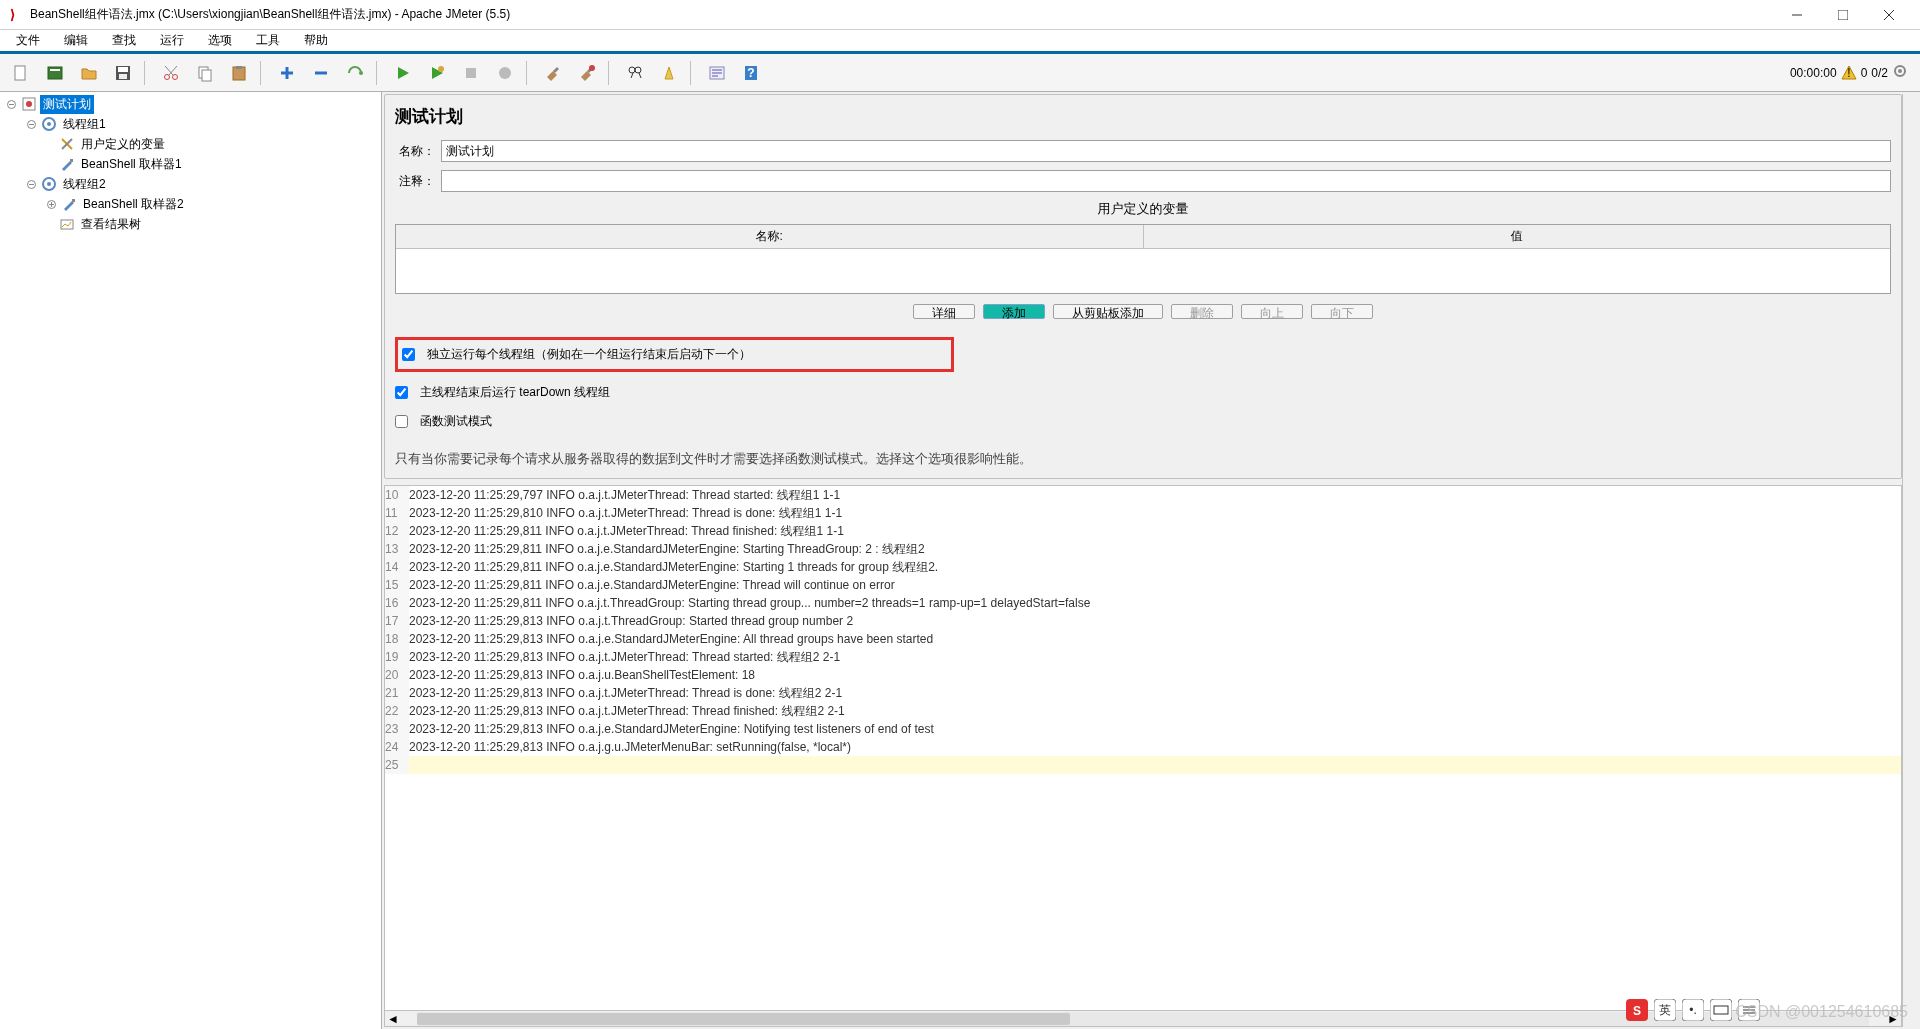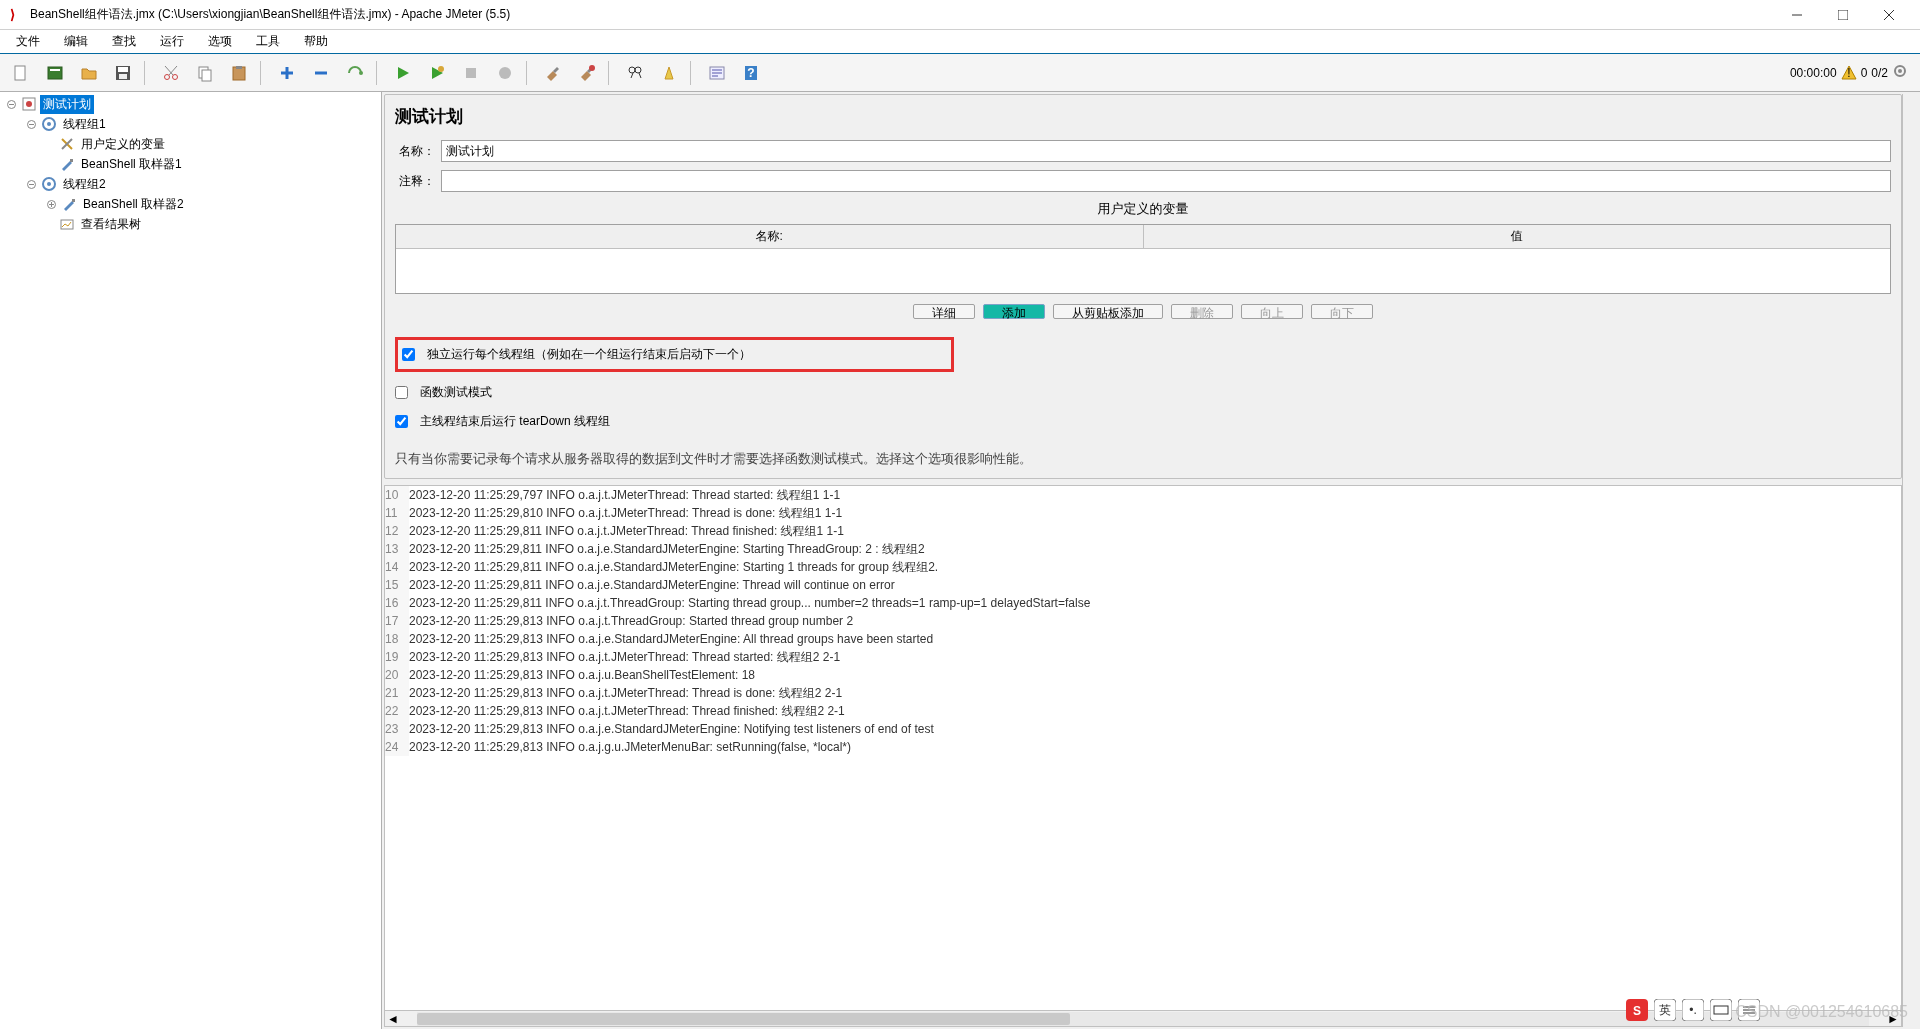--- a/index.html
+++ b/index.html
@@ -3,21 +3,21 @@
 <meta charset="utf-8">
 <style>
 * { box-sizing: border-box; margin: 0; padding: 0; font-family: "Microsoft YaHei", Arial, sans-serif; font-size: 12px; }
 body { background: #f0f0f0; width: 1920px; height: 1029px; overflow: hidden; display: flex; flex-direction: column; }
 .titlebar { background: #fff; height: 30px; display: flex; align-items: center; padding: 0 8px; border-bottom: 1px solid #d0d0d0; }
 .titlebar-icon { width: 16px; height: 16px; margin-right: 6px; display: inline-flex; align-items: center; justify-content: center; }
 .titlebar-icon svg { width: 14px; height: 14px; }
 .titlebar-title { flex: 1; }
 .win-btn { width: 46px; height: 28px; display: flex; align-items: center; justify-content: center; }
 .win-btn svg { width: 10px; height: 10px; }
-.menubar { background: #fff; height: 24px; display: flex; align-items: center; gap: 4px; padding: 0 6px; border-bottom: 1px solid #0369a1; }
+.menubar { background: #fff; height: 24px; display: flex; align-items: center; gap: 4px; padding: 0 6px; border-bottom: 3px solid #0369a1; }
 .menubar span { padding: 2px 10px; }
 .toolbar { background: #f5f5f5; height: 38px; display: flex; align-items: center; padding: 0 4px; border-bottom: 1px solid #b0b0b0; gap: 0; }
 .tb-btn { width: 34px; height: 32px; display: flex; align-items: center; justify-content: center; border: 1px solid transparent; border-radius: 3px; }
 .tb-btn svg { width: 18px; height: 18px; }
 .tb-sep { width: 6px; height: 24px; border-left: 1px solid #c0c0c0; margin: 0 4px; }
 .toolbar-right { margin-left: auto; display: flex; align-items: center; gap: 4px; padding-right: 8px; }
 .warn-icon { display: inline-flex; }
 .main { flex: 1; display: flex; overflow: hidden; }
 .tree-panel { width: 382px; background: #fff; border-right: 1px solid #b0b0b0; overflow: auto; padding: 2px; }
 .tree-row { display: flex; align-items: center; height: 20px; gap: 2px; }
@@ -371,26 +371,26 @@
               <button class="btn disabled">向下</button>
             </div>
           </div>
           <div class="highlighted">
             <div class="check-row">
               <input type="checkbox" checked="" style="">
               <span>独立运行每个线程组（例如在一个组运行结束后启动下一个）</span>
             </div>
           </div>
           <div class="check-row">
+            <input type="checkbox" checked="" style="">
+            <span>主线程结束后运行 tearDown 线程组</span>
+          </div>
+          <div class="check-row">
             <input type="checkbox" style="">
             <span>函数测试模式</span>
-          </div>
-          <div class="check-row">
-            <input type="checkbox" checked="" style="">
-            <span>主线程结束后运行 tearDown 线程组</span>
           </div>
           <div class="desc-text">只有当你需要记录每个请求从服务器取得的数据到文件时才需要选择函数测试模式。选择这个选项很影响性能。</div>
         </div>
 
         <div class="log-panel">
           <div class="log-content" id="log-content">
               <div class="log-line"><span class="log-gutter">10</span><span class="log-text">2023-12-20 11:25:29,797 INFO o.a.j.t.JMeterThread: Thread started: 线程组1 1-1</span></div>
               <div class="log-line"><span class="log-gutter">11</span><span class="log-text">2023-12-20 11:25:29,810 INFO o.a.j.t.JMeterThread: Thread is done: 线程组1 1-1</span></div>
               <div class="log-line"><span class="log-gutter">12</span><span class="log-text">2023-12-20 11:25:29,811 INFO o.a.j.t.JMeterThread: Thread finished: 线程组1 1-1</span></div>
               <div class="log-line"><span class="log-gutter">13</span><span class="log-text">2023-12-20 11:25:29,811 INFO o.a.j.e.StandardJMeterEngine: Starting ThreadGroup: 2 : 线程组2</span></div>
@@ -398,20 +398,21 @@
               <div class="log-line"><span class="log-gutter">15</span><span class="log-text">2023-12-20 11:25:29,811 INFO o.a.j.e.StandardJMeterEngine: Thread will continue on error</span></div>
               <div class="log-line"><span class="log-gutter">16</span><span class="log-text">2023-12-20 11:25:29,811 INFO o.a.j.t.ThreadGroup: Starting thread group... number=2 threads=1 ramp-up=1 delayedStart=false</span></div>
               <div class="log-line"><span class="log-gutter">17</span><span class="log-text">2023-12-20 11:25:29,813 INFO o.a.j.t.ThreadGroup: Started thread group number 2</span></div>
               <div class="log-line"><span class="log-gutter">18</span><span class="log-text">2023-12-20 11:25:29,813 INFO o.a.j.e.StandardJMeterEngine: All thread groups have been started</span></div>
               <div class="log-line"><span class="log-gutter">19</span><span class="log-text">2023-12-20 11:25:29,813 INFO o.a.j.t.JMeterThread: Thread started: 线程组2 2-1</span></div>
               <div class="log-line"><span class="log-gutter">20</span><span class="log-text">2023-12-20 11:25:29,813 INFO o.a.j.u.BeanShellTestElement: 18</span></div>
               <div class="log-line"><span class="log-gutter">21</span><span class="log-text">2023-12-20 11:25:29,813 INFO o.a.j.t.JMeterThread: Thread is done: 线程组2 2-1</span></div>
               <div class="log-line"><span class="log-gutter">22</span><span class="log-text">2023-12-20 11:25:29,813 INFO o.a.j.t.JMeterThread: Thread finished: 线程组2 2-1</span></div>
               <div class="log-line"><span class="log-gutter">23</span><span class="log-text">2023-12-20 11:25:29,813 INFO o.a.j.e.StandardJMeterEngine: Notifying test listeners of end of test</span></div>
               <div class="log-line"><span class="log-gutter">24</span><span class="log-text">2023-12-20 11:25:29,813 INFO o.a.j.g.u.JMeterMenuBar: setRunning(false, *local*)</span></div>
+              <div class="log-line current"><span class="log-gutter">25</span><span class="log-text"></span></div>
             </div>
           <div class="hscroll">
             <span style="width:16px;text-align:center">◄</span>
             <div class="hscroll-track">
                 <div class="hscroll-thumb"></div>
               </div>
             <span style="width:16px;text-align:center">►</span>
           </div>
         </div>
       </div>

